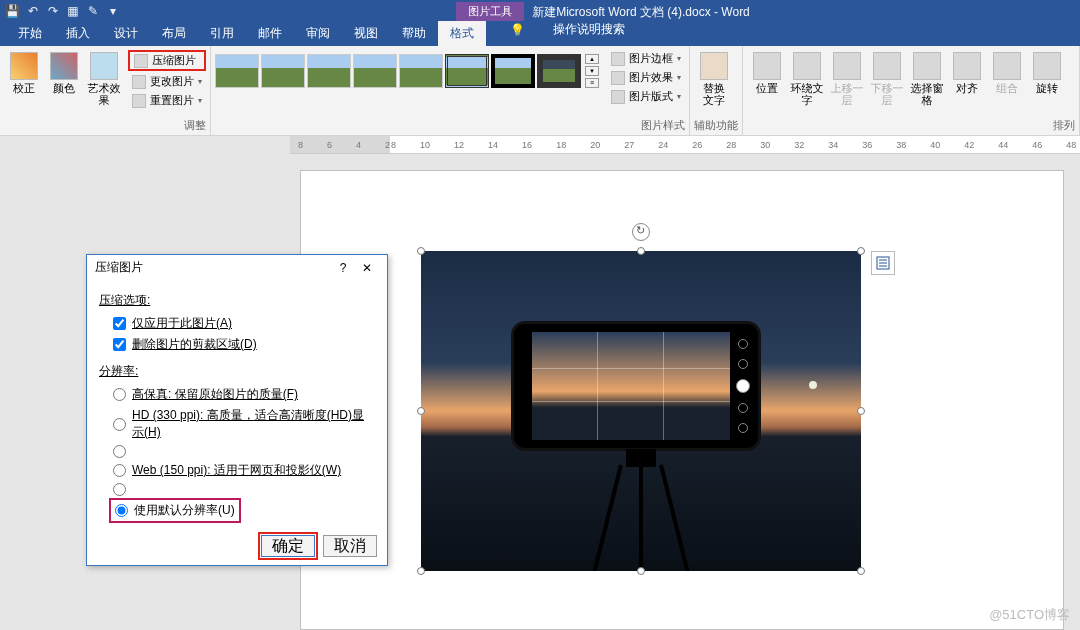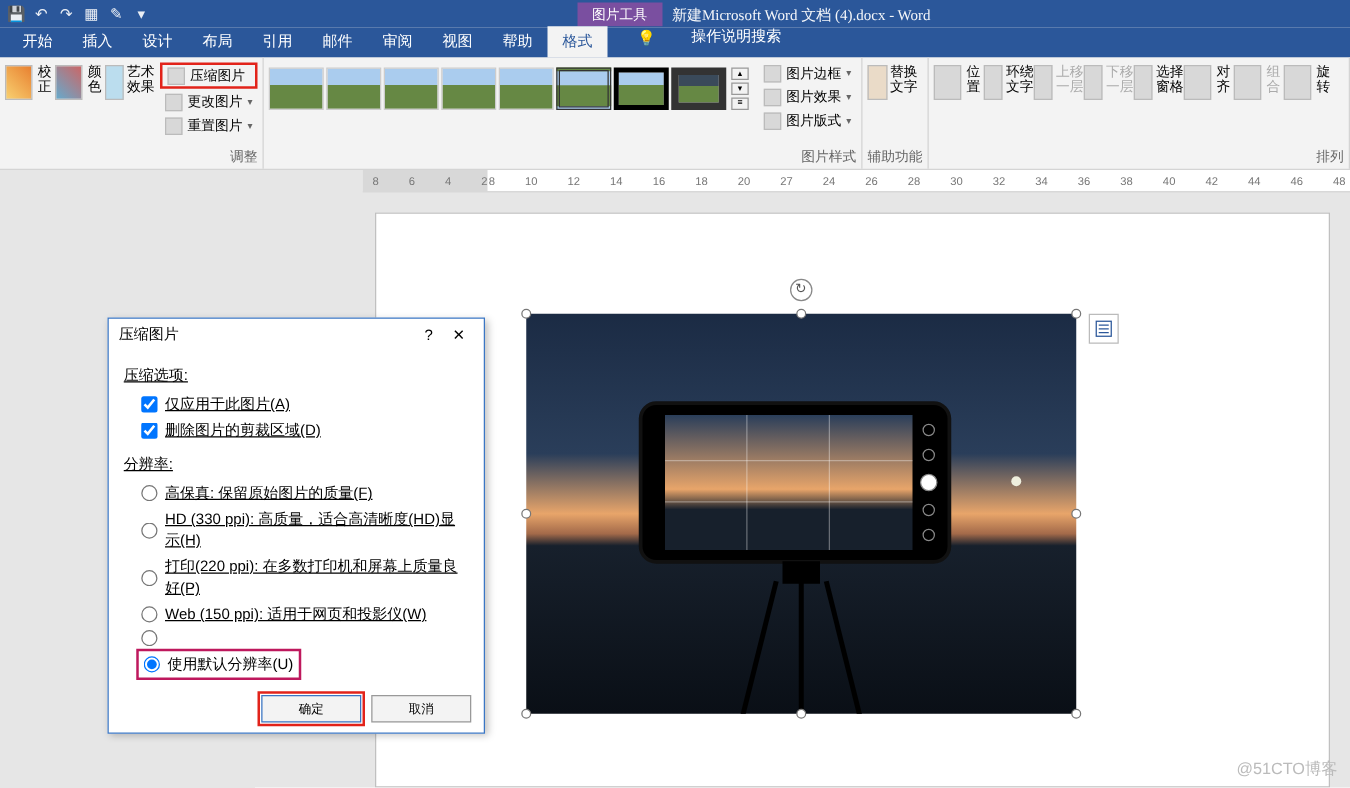--- a/index.html
+++ b/index.html
@@ -4,34 +4,34 @@
 <style>
 * { margin:0; padding:0; box-sizing:border-box; font-family:"Microsoft YaHei","Segoe UI",sans-serif; }
 body { background:#e6e6e6; width:1080px; height:630px; overflow:hidden; font-size:12px; position:relative; }
 
 
 .titlebar { background:#2b579a; height:22px; display:flex; align-items:center; color:#fff; }
 .qat { display:flex; gap:2px; padding:0 4px; }
 .qat span { width:18px; height:18px; display:inline-flex; align-items:center; justify-content:center; opacity:.9; }
 .titlecenter { flex:1; text-align:center; display:flex; gap:8px; justify-content:center; align-items:flex-end; }
 .context-tab { background:#7a4fa0; padding:2px 12px; font-size:11px; }
-.doc-title { font-size:12px; opacity:.95;font-family:Liberation Serif, serif; }
+.doc-title { font-size:12px; opacity:.95; }
 
 
 .tabs { background:#2b579a; height:24px; display:flex; align-items:flex-end; color:#fff; padding:0 6px; gap:0; }
 .tabs span { padding:4px 12px; font-size:12px; cursor:pointer; }
 .tabs .active { background:#f3f3f3; color:#2b579a; }
 .tabs .tell { display:flex; align-items:center; gap:4px; }
 
 
 .ribbon { background:#f3f3f3; border-bottom:1px solid #d4d4d4; height:90px; display:flex; }
 .group { border-right:1px solid #d4d4d4; display:flex; flex-direction:column; padding:2px 4px 0; }
 .group-body { flex:1; display:flex; align-items:flex-start; }
 .group-label { text-align:right; font-size:11px; color:#666; padding:2px 0; }
-.bigbtn { width:40px; display:flex; flex-direction:row; align-items:flex-start; gap:2px; padding-top:4px; cursor:pointer; }
+.bigbtn { width:40px; display:flex; flex-direction:column; align-items:center; gap:2px; padding-top:4px; cursor:pointer; }
 .bigbtn .ico { width:28px; height:28px; background:#d8d8d8; border:1px solid #bbb; }
 .bigbtn .lbl { font-size:11px; text-align:center; line-height:1.1; }
 .bigbtn .lbl.gray { color:#aaa; }
 .smallcol { display:flex; flex-direction:column; gap:2px; padding-top:2px; margin-left:4px; }
 .smallbtn { display:flex; align-items:center; gap:4px; font-size:11px; padding:1px 4px; cursor:pointer; white-space:nowrap; }
 .smallbtn .sico { width:14px; height:14px; background:#d8d8d8; border:1px solid #bbb; display:inline-block; }
 .smallbtn .dd { font-size:8px; color:#666; }
 .highlight { border:2px solid #e2231a; }
 .gallery { display:flex; gap:2px; padding-top:6px; align-items:center; }
 .gal-item { width:44px; height:34px; border:1px solid #ccc; background:linear-gradient(to bottom,#aaccee 40%,#668844 40%); }
@@ -77,21 +77,21 @@
 .dialog { position:absolute; left:86px; top:254px; width:302px; background:#fff; border:1px solid #3a76c4; box-shadow:2px 2px 6px rgba(0,0,0,.25); }
 .dlg-title { display:flex; align-items:center; padding:4px 8px; font-size:12px; }
 .dlg-title .t { flex:1; }
 .dlg-title .btn { width:24px; text-align:center; cursor:pointer; }
 .dlg-body { padding:8px 12px 4px; font-size:12px;text-decoration:underline; }
 .section-label { margin:4px 0; }
 .opt { display:flex; align-items:center; gap:6px; padding:2px 0 2px 14px; }
 .opt input { margin:0; }
 .radio-hl { border:2px solid #be185d; padding:2px 4px; margin-left:10px; display:inline-flex; align-items:center; gap:6px; }
 .dlg-btns { display:flex; justify-content:flex-end; gap:8px; padding:8px 10px; }
-.dlg-btns button { width:80px; height:22px; border:1px solid #999; background:#f3f3f3; font-size:10px; cursor:pointer; }
+.dlg-btns button { width:54px; height:22px; border:1px solid #999; background:#f3f3f3; font-size:16px; cursor:pointer; }
 .dlg-btns .ok-hl { outline:2px solid #e2231a; outline-offset:1px; border:1px solid #3a76c4; }
 
 .watermark { position:absolute; right:10px; bottom:6px; color:#bbb; font-size:13px; }
 </style>
 </head>
 <body>
 
 <div class="titlebar">
   <div class="qat">
     <span>💾</span>
@@ -344,21 +344,20 @@
     <label class="opt">
         <input type="radio" name="r" style="">
         <span>高保真: 保留原始图片的质量(F)</span>
       </label>
     <label class="opt">
         <input type="radio" name="r" style="">
         <span>HD (330 ppi): 高质量，适合高清晰度(HD)显示(H)</span>
       </label>
     <label class="opt">
         <input type="radio" name="r" style="">
-        <span>打印(220 ppi): 在多数打印机和屏幕上质量良好(P)</span>
       </label>
     <label class="opt">
         <input type="radio" name="r" style="">
         <span>Web (150 ppi): 适用于网页和投影仪(W)</span>
       </label>
     <label class="opt">
         <input type="radio" name="r" style="">
       </label>
     <div class="radio-hl">
       <input type="radio" name="r" checked="" style="">

